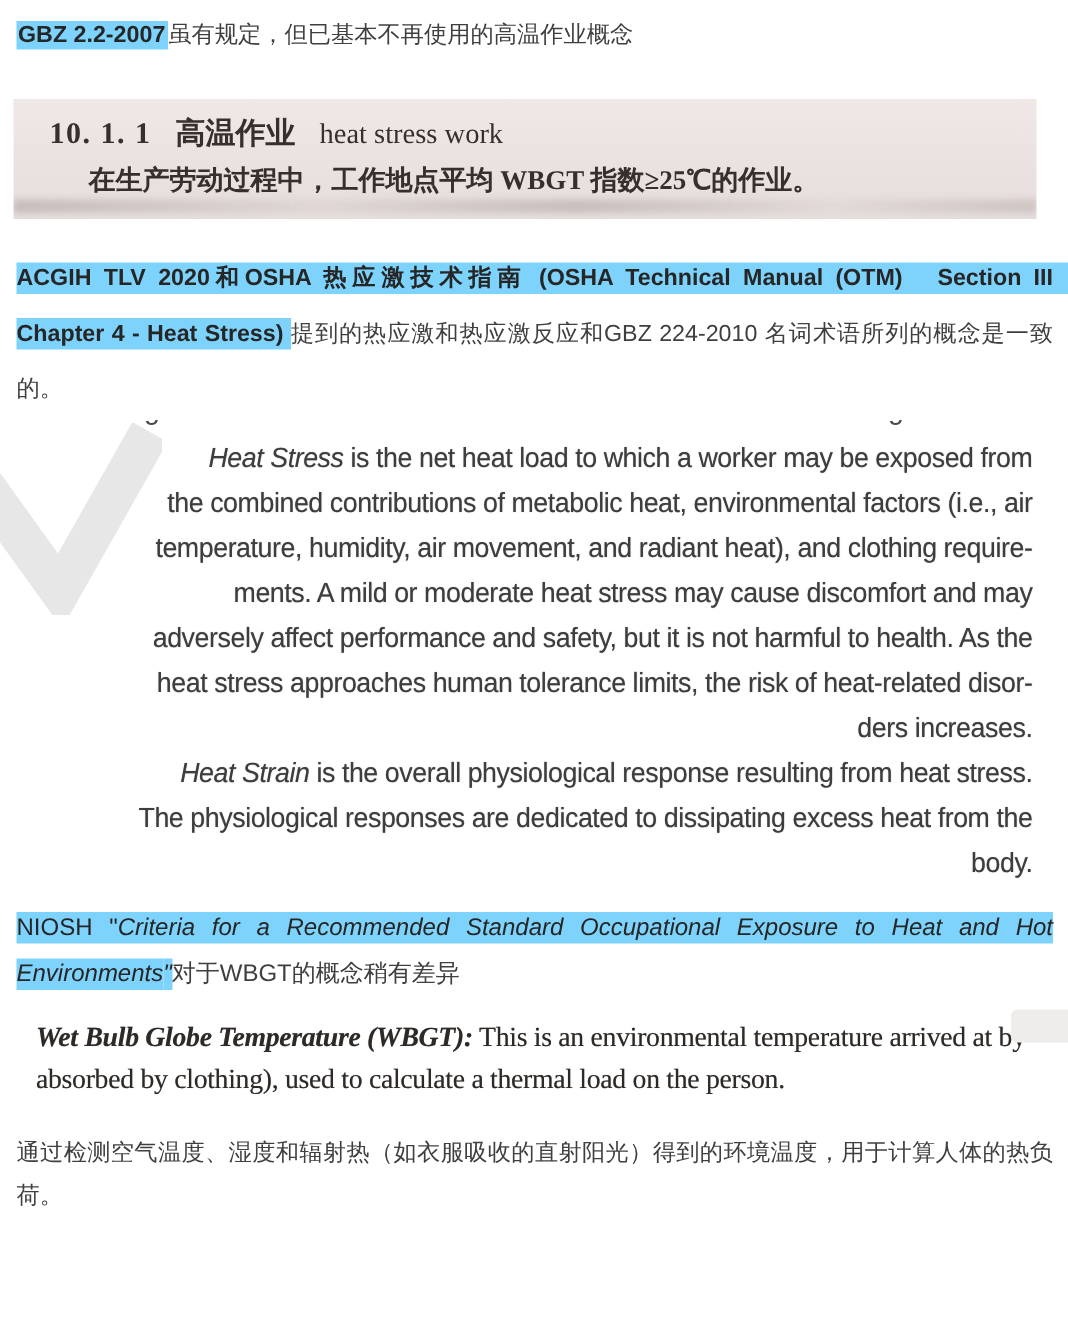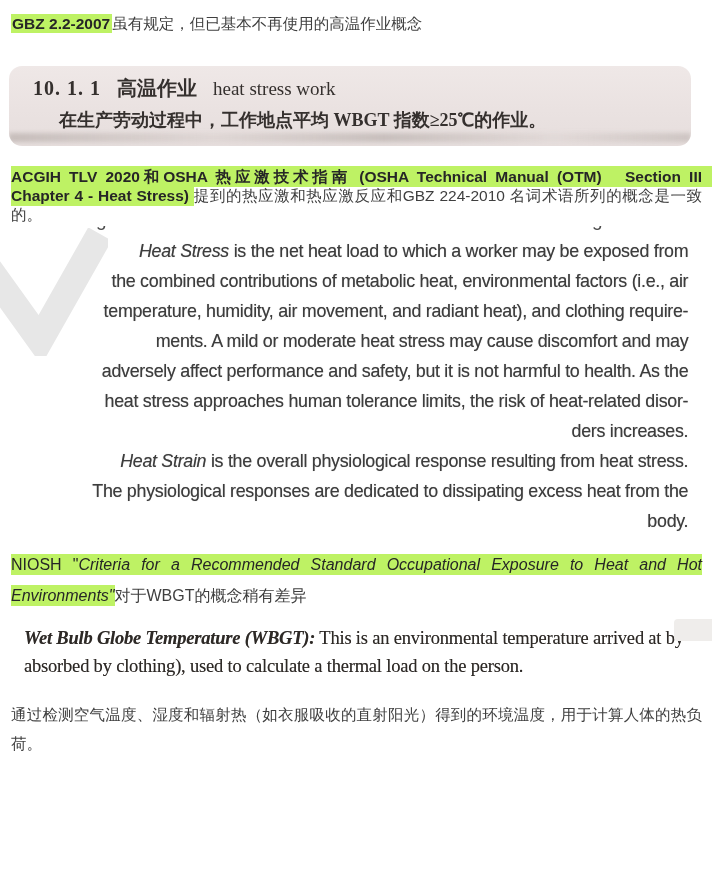--- a/index.html
+++ b/index.html
@@ -11,46 +11,46 @@
     color: #3f3f3f;
   }
   .page { width: 712px; height: 892px; position: relative; }
 
   
   .p-cn {
     margin: 0; padding: 0 10px 0 11px;
     font-size: 15.5px; line-height: 29px;
     text-align: justify; color: #3f3f3f;
   }
-  .hl { background: #bef264; color: #262626; }
+  .hl { background: #7dd3fc; color: #262626; }
   .bold { font-weight: 700; }
   .it { font-style: italic; }
 
   #p-gbz { padding-top: 9px; }
   #p-gbz .hl { font-weight: 700; padding: 1px 2px 1px 1px; }
 
   
   .scan1 {
     margin: 28px 21px 0 9px; height: 80px; position: relative; overflow: hidden;
     background: linear-gradient(180deg, #efe8e7 0%, #eae2e1 55%, #e6dedd 100%);
-    font-family: "Liberation Serif", serif; color: #35302e; border-radius: 13px;
+    font-family: "Liberation Serif", serif; color: #35302e;
   }
   .scan1 .l1 { padding: 9px 0 0 24px; font-size: 20px; white-space: nowrap; }
   .scan1 .num { font-weight: 700; letter-spacing: 1px; }
   .scan1 .cn  { font-weight: 700; margin-left: 16px; }
   .scan1 .en  { margin-left: 16px; font-size: 19px; }
   .scan1 .l2  { padding: 6px 0 0 50px; font-size: 18px; font-weight: 600; white-space: nowrap; }
   .scan1::after {
     content: ""; position: absolute; left: 0; right: 0; bottom: 4px; height: 9px;
     background: linear-gradient(90deg, rgba(150,140,135,.40), rgba(190,180,175,.18) 30%, rgba(150,140,135,.38) 55%, rgba(200,190,185,.15) 80%, rgba(160,150,145,.35));
     filter: blur(2px);
   }
 
   
-  #p-acgih { margin-top: 21px; line-height: 19px; }
+  #p-acgih { margin-top: 21px; line-height: 37px; }
   #p-acgih .hl { font-weight: 700; padding: 2px 0; }
 
   
   .scan2 { margin-top: 2px; position: relative; background: #fff; text-align: right; }
   .scan2 .wm { position: absolute; left: -4px; top: 2px; }
   .descrow { height: 10px; overflow: hidden; position: relative; margin-left: 34px;
              font-size: 19px; color: #4a4a4a; }
   .descrow span { position: absolute; top: -17px; }
   .descrow .d1 { left: 62px; } .descrow .d2 { left: 558px; }
   .s2lines {

